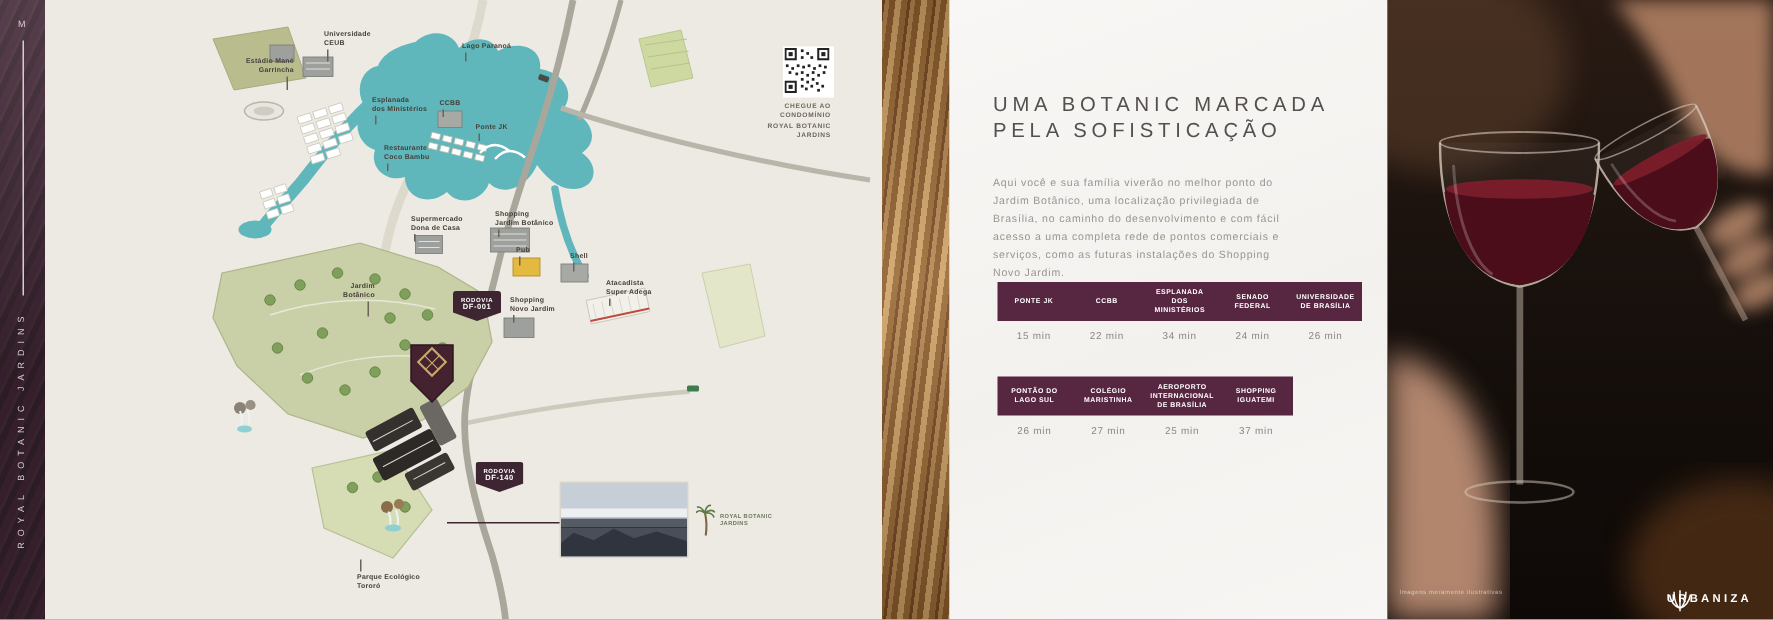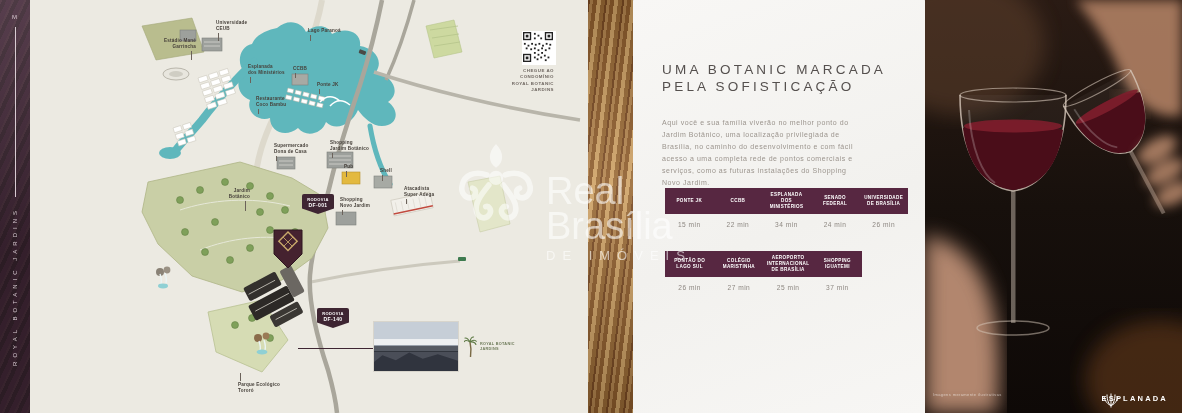--- a/index.html
+++ b/index.html
@@ -336,35 +336,20 @@
         <path d="M6.5,21 C7.2,16 7.2,11 6,6" stroke="#7A6A45" stroke-width="1.4" fill="none"></path>
         <path d="M6,6 C3,4 1,4 0,6 M6,6 C4,2.6 2,1.6 0.6,2.2 M6,6 C6.4,2.4 8,0.6 10,1 M6,6 C9,3.6 11.4,3.8 12.6,5.6 M6,6 C9.4,5.6 11.6,7 12,9" stroke="#5E7A45" stroke-width="1.1" fill="none"></path>
       </svg>
       <span class="etext pre">ROYAL BOTANIC
 JARDINS</span>
     </div>
   </section>
 
   <div class="wood"></div>
 
-  <div class="watermark">
-    <svg width="80" height="82" viewBox="0 0 78 80" stroke="currentColor" fill="none" stroke-linecap="round">
-      <path d="M39,4 C47,12 47,22 39,27 C31,22 31,12 39,4 Z" fill="currentColor" stroke="none"></path>
-      <circle cx="39" cy="37" r="7" fill="currentColor" stroke="none"></circle>
-      <path d="M30,34 C18,30 8,34 6,44 C4,52 10,58 16,56 C20,54 20,48 16,47" stroke-width="5.5"></path>
-      <path d="M48,34 C60,30 70,34 72,44 C74,52 68,58 62,56 C58,54 58,48 62,47" stroke-width="5.5"></path>
-      <path d="M32,44 C24,54 18,62 20,70 C22,77 30,78 33,72 C35,68 32,64 29,65" stroke-width="5.5"></path>
-      <path d="M46,44 C54,54 60,62 58,70 C56,77 48,78 45,72 C43,68 46,64 49,65" stroke-width="5.5"></path>
-    </svg>
-    <div class="wm-text">
-      <span class="l1">Real</span>
-      <span class="l2">Brasília</span>
-      <span class="l3">DE IMÓVEIS</span>
-    </div>
-  </div>
 
   <section class="marble">
     <h1 class="title pre">UMA BOTANIC MARCADA
 PELA SOFISTICAÇÃO</h1>
     <p class="para">Aqui você e sua família viverão no melhor ponto do Jardim Botânico, uma localização privilegiada de Brasília, no caminho do desenvolvimento e com fácil acesso a uma completa rede de pontos comerciais e serviços, como as futuras instalações do Shopping Novo Jardim.</p>
 
     <div class="ttable t1">
       <div class="t-head">
         <div class="c pre">PONTE JK</div>
         <div class="c pre">CCBB</div>
@@ -452,17 +437,17 @@
         <ellipse cx="232" cy="150" rx="22" ry="11" transform="rotate(-30 232 150)"></ellipse>
         <ellipse cx="240" cy="172" rx="22" ry="10" transform="rotate(-28 240 172)"></ellipse>
         <ellipse cx="248" cy="194" rx="20" ry="10" transform="rotate(-26 248 194)"></ellipse>
       </g>
     </svg>
     <span class="ph-cap">Imagens meramente ilustrativas</span>
     <div class="brand">
       <svg width="18" height="17" viewBox="0 0 18 16" stroke="#fff" stroke-width="1" fill="none">
         <path d="M9,1 V15 M5,2 C5,8 7,12 9,13 M13,2 C13,8 11,12 9,13 M2,4 C3,9 6,12 9,13 M16,4 C15,9 12,12 9,13"></path>
       </svg>
-      <div class="btxt">ESPLANADA</div>
+      <div class="btxt">URBANIZA</div>
     </div>
   </section>
 
 </div>
 
 </body></html>

